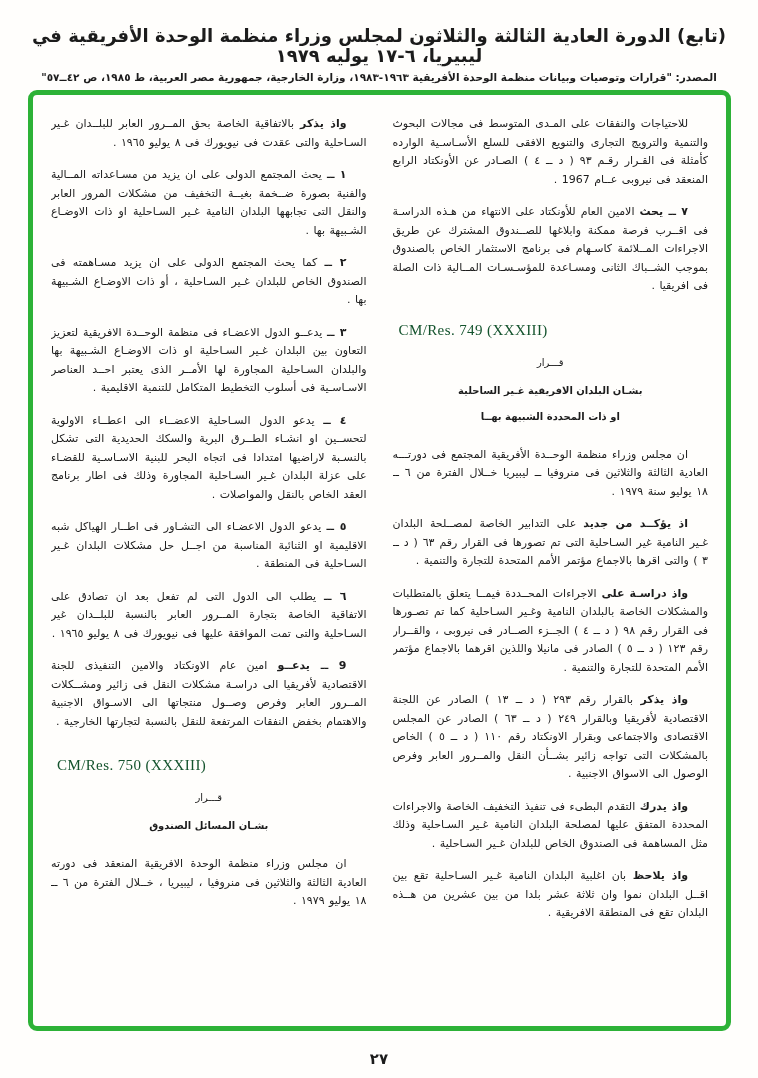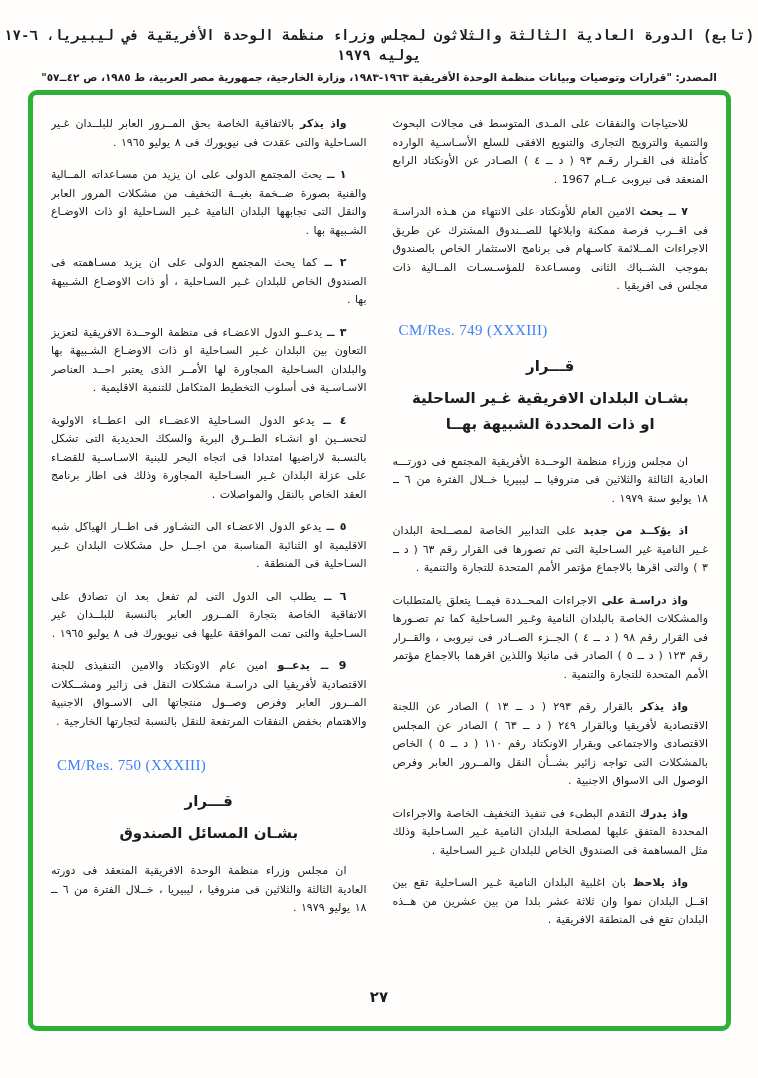--- a/index.html
+++ b/index.html
@@ -15,25 +15,24 @@
     position:absolute;inset:0;
     background:#fffefc;
   }
   
   .header{
     position:absolute;top:26px;left:0;right:0;
     text-align:center;
     direction:rtl;
   }
   .header-title{
-    font-size:14px;
+    font-size:18px;
     font-weight:bold;
     letter-spacing:0;
     line-height:20px;
-    font-family:Liberation Mono, monospace;
   }
   .header-source{
     font-size:10.5px;
     font-weight:bold;
     margin-top:4px;
     line-height:15px;
   }
   
   .frame{
     position:absolute;
@@ -70,62 +69,62 @@
   }
   .para .lead{font-weight:bold;}
   .res-code{
     direction:ltr;
     text-align:left;
     font-family:"Liberation Serif",serif;
     font-size:15px;
     letter-spacing:0.4px;
     margin:26px 0 6px 0;
     padding-left:6px;
-    color:#3b82f6;
+    color:#14532d;
   }
   .res-heading{
     text-align:center;
-    font-weight:bold;
-    font-size:15px;
+    font-weight:normal;
+    font-size:10px;
     margin:18px 0 10px 0;
   }
   .res-subtitle{
     text-align:center;
     font-weight:bold;
-    font-size:15px;
+    font-size:10px;
     line-height:26px;
     margin:0;
   }
   .res-title-block{margin-bottom:16px;}
   
   .page-number{
     position:absolute;
     left:0;right:0;
-    top:988px;
+    top:1050px;
     text-align:center;
     font-weight:bold;
     font-size:15px;
   }
 </style>
 </head>
 <body>
 
 <div class="page">
 
   <div class="header">
     <div class="header-title">(تابع) الدورة العادية الثالثة والثلاثون لمجلس وزراء منظمة الوحدة الأفريقية في ليبيريا، ٦-١٧ يوليه ١٩٧٩</div>
     <div class="header-source">المصدر: "قرارات وتوصيات وبيانات منظمة الوحدة الأفريقية ١٩٦٣-١٩٨٣، وزارة الخارجية، جمهورية مصر العربية، ط ١٩٨٥، ص ٤٢ــ٥٧"</div>
   </div>
 
   <div class="frame">
     <div class="frame-inner">
 
       <div class="col">
         <p class="para"><span class="lead"></span><span>للاحتياجات والنفقات على المـدى المتوسط فى مجالات البحوث والتنمية والترويج التجارى والتنويع الافقى للسلع الأسـاسـية الوارده كأمثلة فى القـرار رقـم ٩٣ ( د ــ ٤ ) الصـادر عن الأونكتاد الرابع المنعقد فى نيروبى عــام 1967 .</span></p>
-        <p class="para"><span class="lead">٧ ــ يحث</span><span> الامين العام للأونكتاد على الانتهاء من هـذه الدراسـة فى اقــرب فرصة ممكنة وابلاغها للصــندوق المشترك عن طريق الاجراءات المــلائمة كاسـهام فى برنامج الاستثمار الخاص بالصندوق بموجب الشــباك الثانى ومسـاعدة للمؤسـسـات المــالية ذات مجلس فى افريقيا .</span></p>
+        <p class="para"><span class="lead">٧ ــ يحث</span><span> الامين العام للأونكتاد على الانتهاء من هـذه الدراسـة فى اقــرب فرصة ممكنة وابلاغها للصــندوق المشترك عن طريق الاجراءات المــلائمة كاسـهام فى برنامج الاستثمار الخاص بالصندوق بموجب الشــباك الثانى ومسـاعدة للمؤسـسـات المــالية ذات الصلة فى افريقيا .</span></p>
 
         <div class="res-code">CM/Res. 749 (XXXIII)</div>
         <div class="res-title-block">
           <div class="res-heading">قـــرار</div>
           <div class="res-subtitle">بشـان البلدان الافريقية غـير الساحلية</div>
           <div class="res-subtitle">او ذات المحددة الشبيهة بهــا</div>
         </div>
 
         <p class="para"><span class="lead"></span><span>ان مجلس وزراء منظمة الوحــدة الأفريقية المجتمع فى دورتـــه العادية الثالثة والثلاثين فى منروفيا ــ ليبيريا خــلال الفترة من ٦ ــ ١٨ يوليو سنة ١٩٧٩ .</span></p>
         <p class="para"><span class="lead">اذ يؤكــد من جديد</span><span> على التدابير الخاصة لمصــلحة البلدان غـير النامية غير السـاحلية التى تم تصورها فى القرار رقم ٦٣ ( د ــ ٣ ) والتى اقرها بالاجماع مؤتمر الأمم المتحدة للتجارة والتنمية .</span></p>

